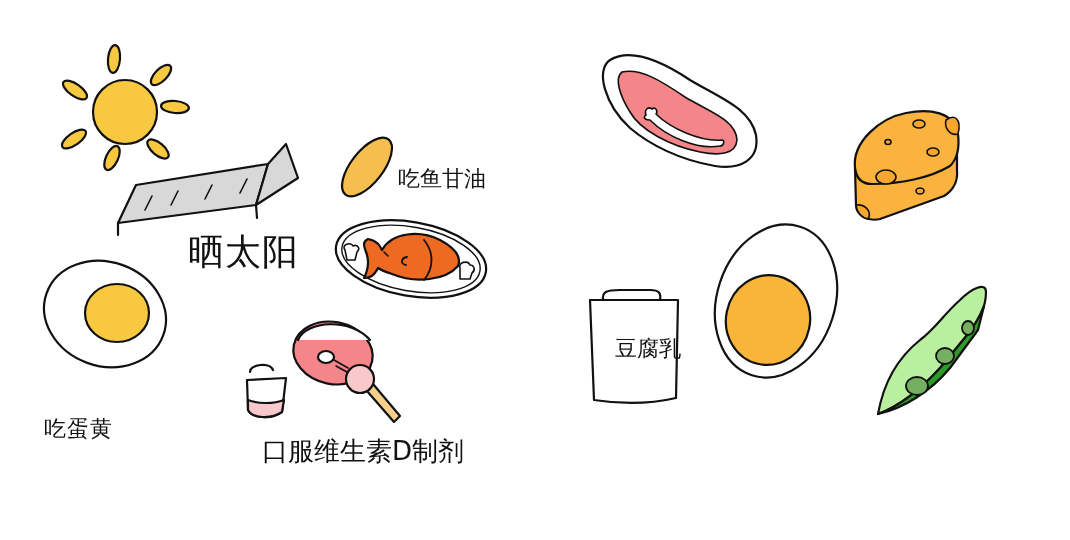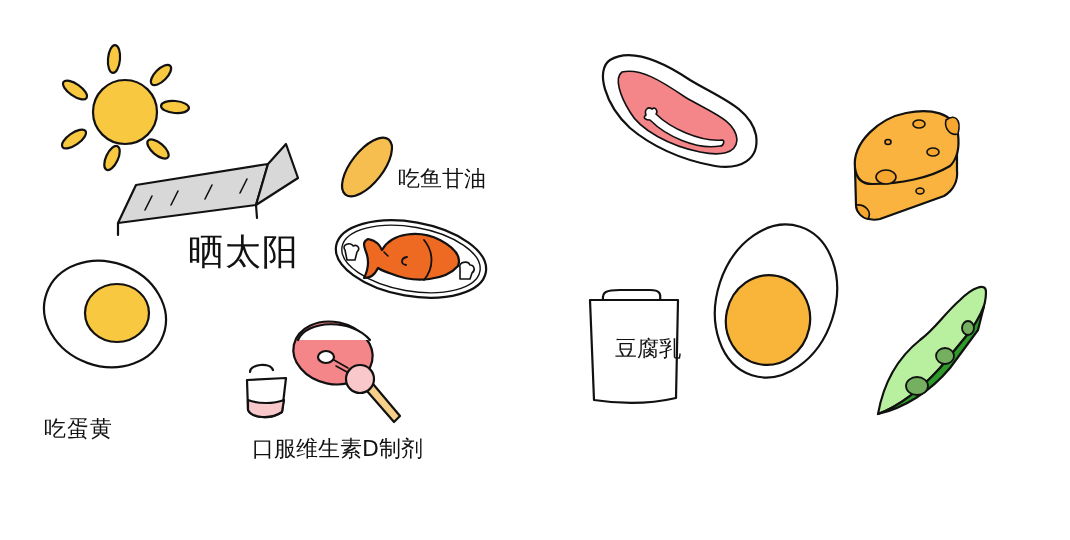--- a/index.html
+++ b/index.html
@@ -2,21 +2,21 @@
 <html><head>
   <meta charset="utf-8">
   <style>
     html, body { margin: 0; padding: 0; background: #ffffff; }
     body { width: 1070px; height: 540px; position: relative; overflow: hidden; font-family: "DejaVu Sans", sans-serif; }
     .art { position: absolute; left: 0; top: 0; }
     .label { position: absolute; font-weight: normal; color: #111; white-space: nowrap; font-family: "DejaVu Sans", sans-serif; text-align: center; }
     .lbl-sun { left: 188px; top: 228px; font-size: 36px; letter-spacing: 1px; }
     .lbl-yolk { left: 44px; top: 414px; font-size: 22px; letter-spacing: 1px; }
     .lbl-fish { left: 398px; top: 164px; font-size: 22px; }
-    .lbl-supp { left: 252px; top: 434px; font-size: 22px; }
+    .lbl-supp { left: 262px; top: 434px; font-size: 26px; }
     .lbl-tofu { left: 586px; top: 334px; font-size: 22px; margin-left: 29px; }
   </style>
 </head>
 <body>
 
 <svg class="art" width="1070" height="540" viewBox="0 0 1070 540" xmlns="http://www.w3.org/2000/svg">
   <g stroke="#111" stroke-width="2.2" stroke-linejoin="round" stroke-linecap="round">
 
     <g>
       <ellipse cx="114" cy="59" rx="6" ry="14" fill="#F8C840" transform="rotate(5 114 59)"></ellipse>

